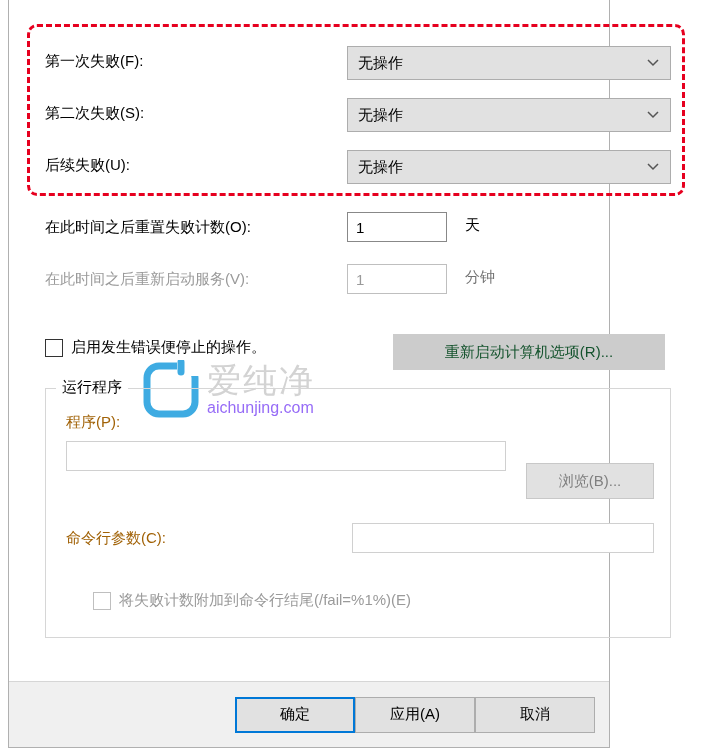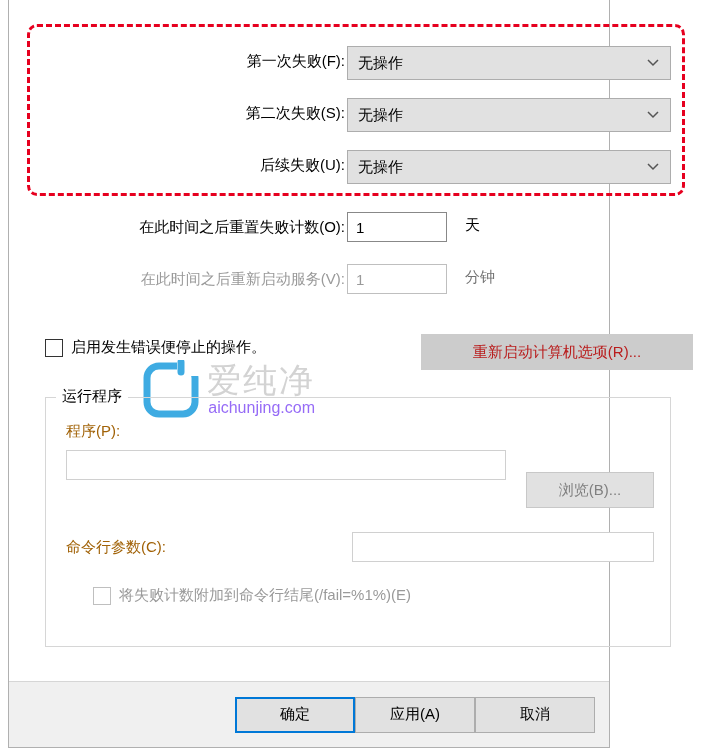--- a/index.html
+++ b/index.html
@@ -17,21 +17,20 @@
 .dialog {
   position: absolute;
   left: 8px;
   top: 0;
   width: 602px;
   height: 748px;
   background: #fff;
   border-left: 1px solid #b0b0b0;
   border-right: 1px solid #b0b0b0;
   border-bottom: 1px solid #b0b0b0;
-  text-align: right;
 }
 .content {
   position: relative;
   width: 100%;
   height: 680px;
   padding: 0;
 }
 .highlight-box {
   position: absolute;
   left: 18px;
@@ -110,38 +109,37 @@
   border: 1px solid #333;
   background: #fff;
   margin-right: 8px;
   flex-shrink: 0;
 }
 .cb.disabled {
   border: 1px solid #bfbfbf;
 }
 .btn-disabled {
   position: absolute;
-  left: 412px;
+  left: 384px;
   width: 272px;
   height: 36px;
   background: #ccc;
-  color: #b91c1c;
+  color: #14532d;
   display: flex;
   align-items: center;
   justify-content: center;
   border: none;
 }
 .groupbox {
   position: absolute;
   left: 36px;
   top: 388px;
   width: 626px;
   height: 250px;
   border: 1px solid #d6d6d6;
-  margin-top: 9px;
 }
 .groupbox-title {
   position: absolute;
   left: 10px;
   top: -11px;
   background: #fff;
   padding: 0 6px;
 }
 .gb-label {
   position: absolute;
@@ -312,21 +310,21 @@
 
       <div class="gb-label" style="left:20px; top:24px;">程序(P):</div>
       <div class="gb-input" style="left:20px; top:52px; width:440px;"></div>
       <div class="browse-btn">
         <span>浏览(B)...</span>
       </div>
 
       <div class="gb-label" style="left:20px; top:140px;">命令行参数(C):</div>
       <div class="gb-input" style="left:306px; top:134px; width:302px;"></div>
 
-      <div class="cb-row" style="left:20px; top:188px; position:absolute;padding-left:27px;">
+      <div class="cb-row" style="left:20px; top:202px; position:absolute;padding-left:27px;">
         <div class="cb disabled"></div>
         <span style="color:#9a9a9a;">将失败计数附加到命令行结尾(/fail=%1%)(E)</span>
       </div>
     </div>
 
   </div>
 
   <div class="footer">
     <div class="footer-btn primary">
       <span>确定</span>

